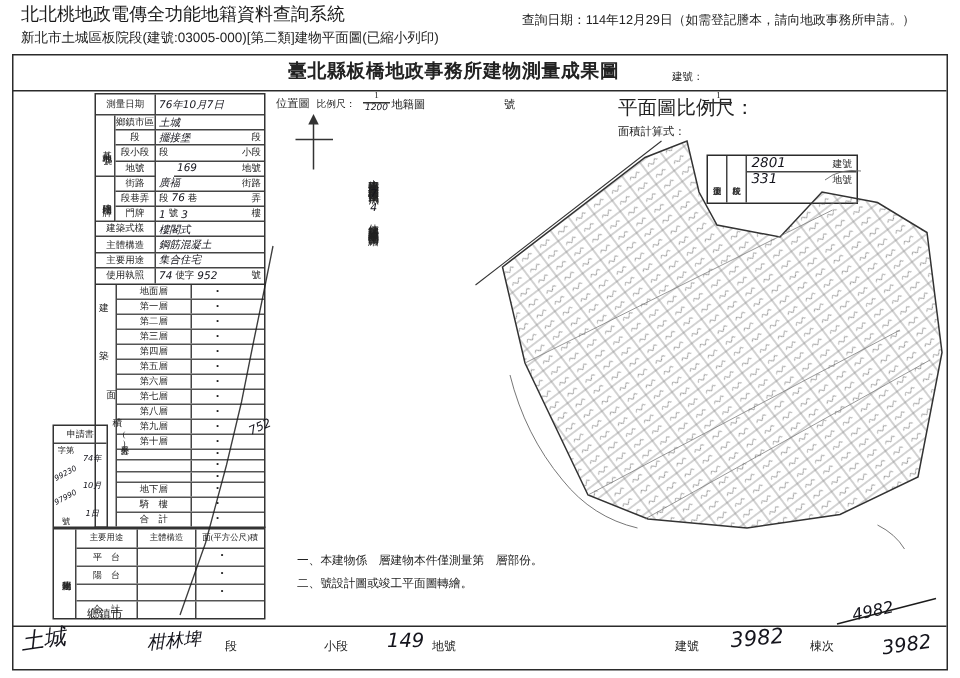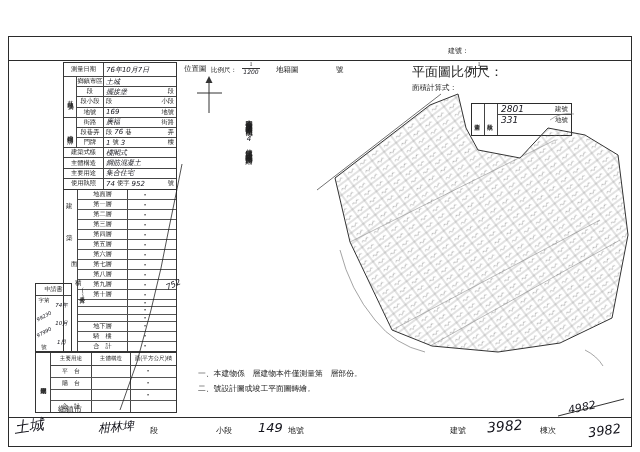--- a/index.html
+++ b/index.html
@@ -66,22 +66,26 @@
   .rrow .rl{margin-left:auto;}
   .frac{position:absolute;text-align:center;font-size:6px;line-height:1.1;}
   .frac .n{display:block;border-bottom:.8px solid #333;min-width:16px;padding:0 1px;}
   .frac .d{display:block;min-height:6px;}
 </style>
 </head>
 <body>
 
 <div class="page">
 
+  <div class="abs sans" style="left:14px;top:3px;font-size:12px;color:#1a1a1a;">北北桃地政電傳全功能地籍資料查詢系統</div>
+  <div class="abs sans" style="left:14px;top:21px;font-size:9px;">新北市土城區板院段(建號:03005-000)[第二類]建物平面圖(已縮小列印)</div>
+  <div class="abs sans" style="left:348px;top:9px;font-size:8.5px;">查詢日期：114年12月29日（如需登記謄本，請向地政事務所申請。）</div>
 
   <div class="box" style="left:8px;top:36px;width:622px;height:409px;"></div>
+  <div class="abs" style="left:192px;top:41px;font-size:12.5px;font-weight:bold;letter-spacing:.5px;">臺北縣板橋地政事務所建物測量成果圖</div>
   <div class="abs" style="left:448px;top:48px;font-size:7px;">建號：</div>
   <div class="hl" style="left:8px;top:60px;width:623px;"></div>
 
   <div id="upperForm">
       <div class="cell" style="grid-area: 1 / 1 / auto / 3;">測量日期</div>
       <div class="cell val" style="grid-area: 1 / 3;">
         <span class="hw">76年10月7日</span>
       </div>
       <div class="cell vcell" style="grid-area: 2 / 1 / 6;">基地地號</div>
       <div class="cell" style="grid-area: 2 / 2;">鄉鎮市區</div>
@@ -92,21 +96,21 @@
       <div class="cell val" style="grid-area: 3 / 3;">
         <span class="hw">擺接堡</span>
         <span class="suf">段</span>
       </div>
       <div class="cell" style="grid-area: 4 / 2;">段小段</div>
       <div class="cell val" style="grid-area: 4 / 3;">
         <span>段</span>
         <span class="suf">小段</span>
       </div>
       <div class="cell" style="grid-area: 5 / 2;">地號</div>
-      <div class="cell val" style="grid-area: 5 / 3;">
+      <div class="cell val" style="grid-area: 5 / 3; margin-left: 12px;">
         <span class="hw">169</span>
         <span class="suf">地號</span>
       </div>
       <div class="cell vcell" style="grid-area: 6 / 1 / 9;">建物門牌</div>
       <div class="cell" style="grid-area: 6 / 2;">街路</div>
       <div class="cell val" style="grid-area: 6 / 3;">
         <span class="hw">廣福</span>
         <span class="suf">街路</span>
       </div>
       <div class="cell" style="grid-area: 7 / 2;">段巷弄</div>
@@ -277,21 +281,21 @@
     <span>本建物平面圖及建物面積係依使用執照</span><span class="hw">74</span><span>使字第</span><span>號設計圖或竣工平面圖轉繪</span>
   </div>
   <div class="abs hw" style="left:166px;top:281px;font-size:8px;transform:rotate(-24deg);">752</div>
 
   <div class="abs" style="left:184px;top:65px;font-size:7.5px;">位置圖</div>
   <div class="abs" style="left:211px;top:67px;font-size:6.5px;">比例尺：</div>
   <div class="frac" style="left:242px;top:61px;">
     <span class="n">1</span>
     <span class="d hw">1200</span>
   </div>
-  <div class="abs" style="left:276px;top:66px;font-size:7.5px;text-align:right;">地籍圖</div>
+  <div class="abs" style="left:261px;top:66px;font-size:7.5px;text-align:right;">地籍圖</div>
   <div class="abs" style="left:336px;top:66px;font-size:7.5px;">號</div>
 
   <div class="abs" style="left:412px;top:65px;font-size:13px;">平面圖比例尺：</div>
   <div class="frac" style="left:470px;top:61px;">
     <span class="n">1</span>
     <span class="d"></span>
   </div>
   <div class="abs" style="left:412px;top:84px;font-size:7.5px;">面積計算式：</div>
 
   <div id="resBox">

